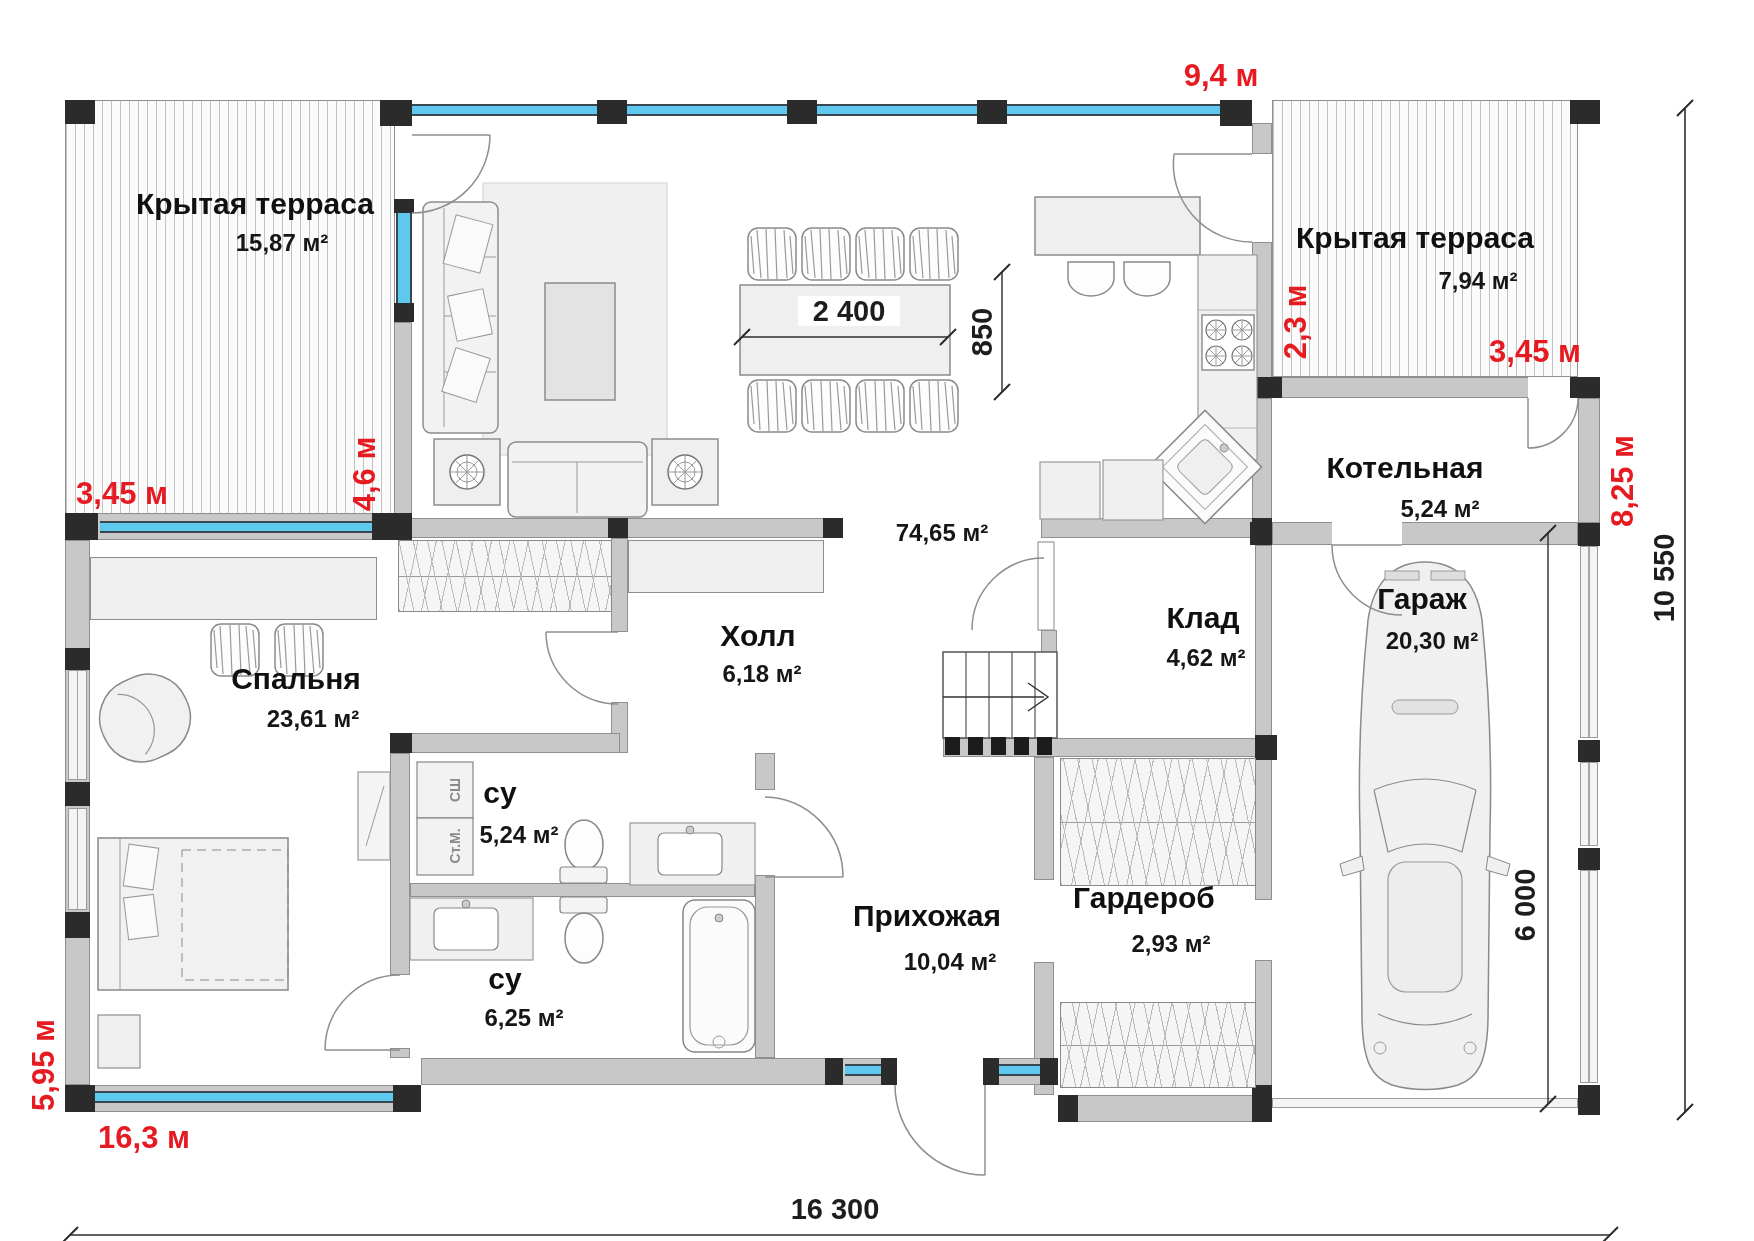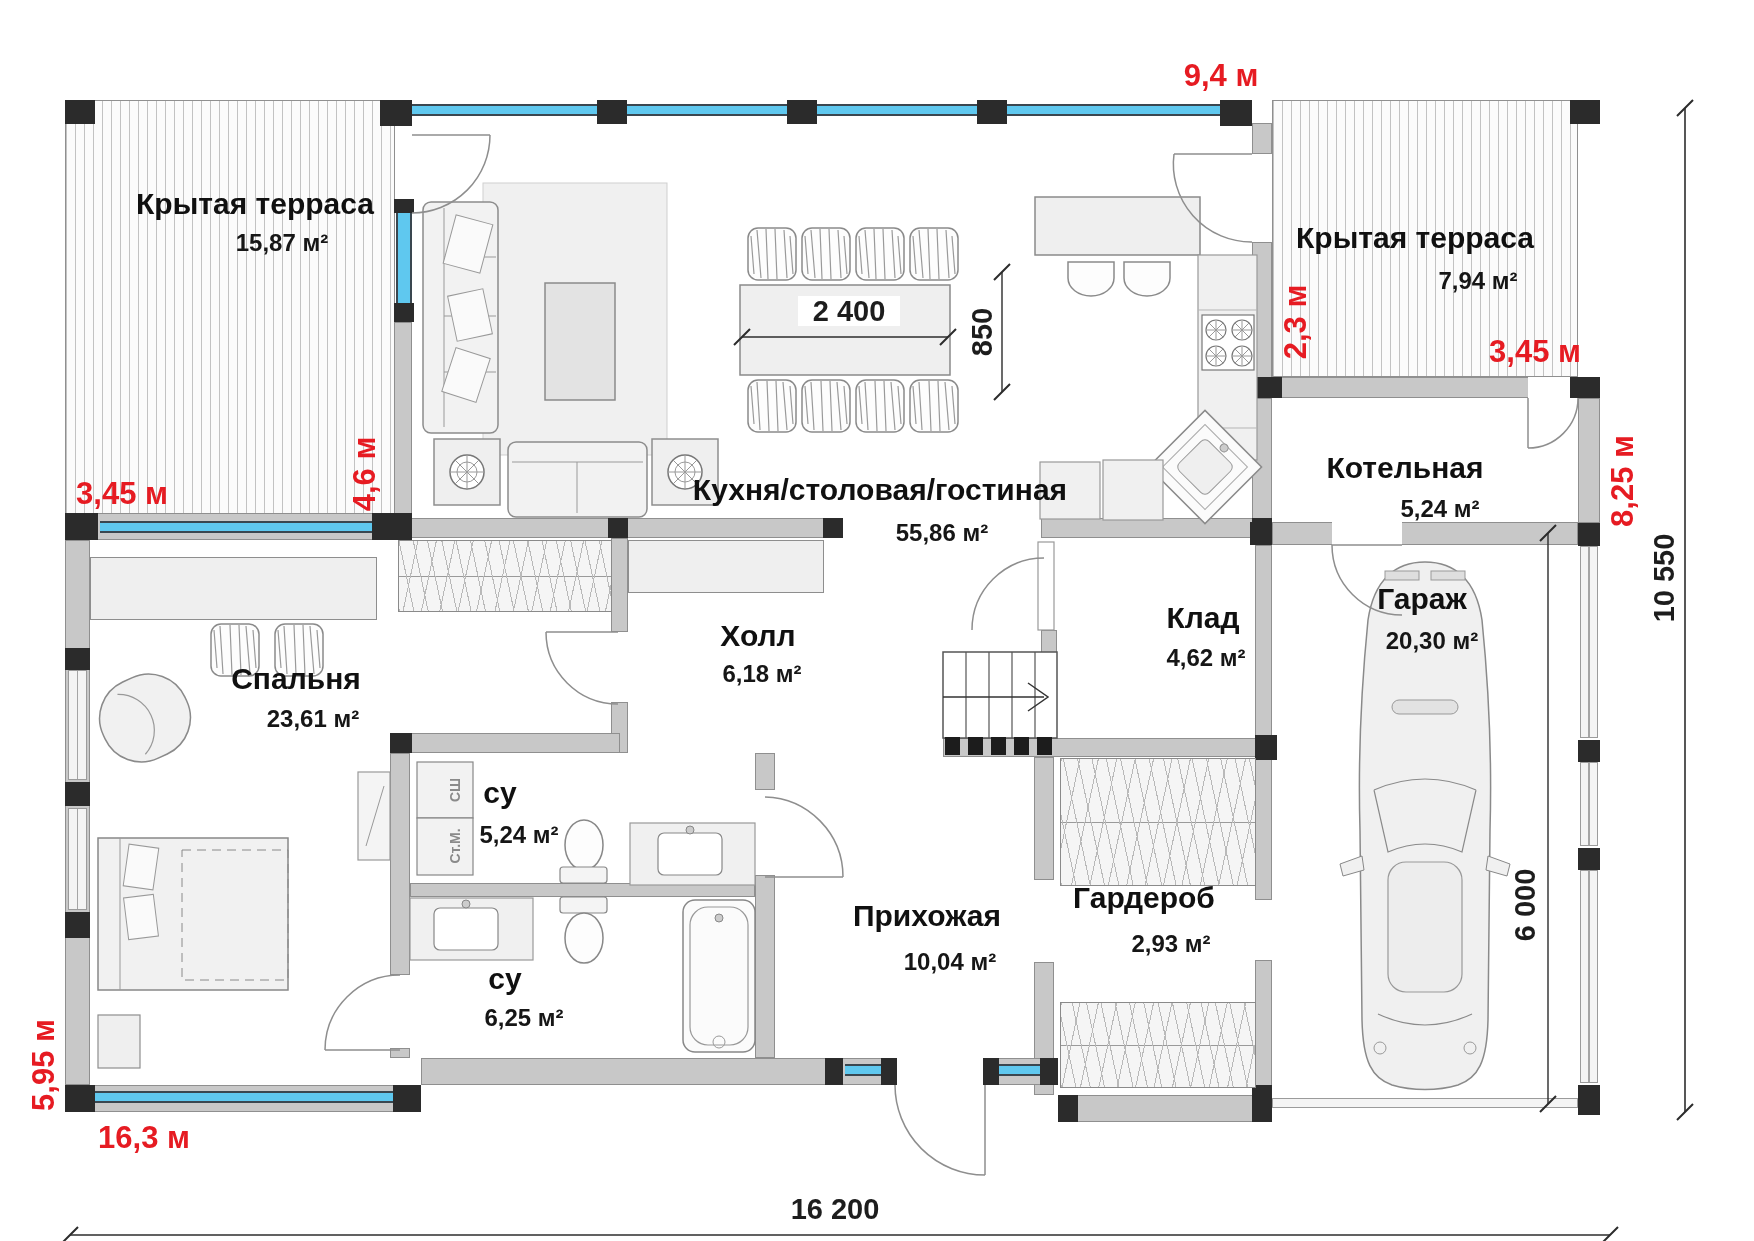--- a/index.html
+++ b/index.html
@@ -360,22 +360,21 @@
       <path d="M 994,280 L 1010,264 M 994,400 L 1010,384" stroke-width="2"></path>
     </g>
   </svg>
 
   <div class="lbl" style="left:95px;top:188px;width:320px;">Крытая терраса</div>
   <div class="area" style="left:182px;top:230px;width:200px;">15,87 м²</div>
 
   <div class="lbl" style="left:1255px;top:222px;width:320px;">Крытая терраса</div>
   <div class="area" style="left:1378px;top:268px;width:200px;">7,94 м²</div>
 
-  <div class="lbl" style="left:660px;top:474px;width:440px;">Кухня/столовая/гостиная</div>
-  <div class="area" style="left:842px;top:520px;width:200px;">55,86 м²</div>
+  <div class="area" style="left:842px;top:520px;width:200px;">74,65 м²</div>
 
   <div class="lbl" style="left:1285px;top:452px;width:240px;">Котельная</div>
   <div class="area" style="left:1340px;top:496px;width:200px;">5,24 м²</div>
 
   <div class="lbl" style="left:186px;top:663px;width:220px;">Спальня</div>
   <div class="area" style="left:213px;top:706px;width:200px;">23,61 м²</div>
 
   <div class="lbl" style="left:678px;top:620px;width:160px;">Холл</div>
   <div class="area" style="left:662px;top:661px;width:200px;">6,18 м²</div>
 
@@ -401,20 +400,20 @@
   <div class="red rot" style="left:1217px;top:305px;width:160px;height:34px;">2,3 м</div>
   <div class="red" style="left:1455px;top:336px;width:160px;">3,45 м</div>
   <div class="red rot" style="left:1544px;top:464px;width:160px;height:34px;">8,25 м</div>
   <div class="red" style="left:42px;top:478px;width:160px;">3,45 м</div>
   <div class="red rot" style="left:286px;top:457px;width:160px;height:34px;">4,6 м</div>
   <div class="red rot" style="left:-35px;top:1048px;width:160px;height:34px;">5,95 м</div>
   <div class="red" style="left:30px;top:1122px;width:160px;text-align:right;">16,3 м</div>
 
   <div class="blk whitebox" style="left:798px;top:296px;width:94px;">2 400</div>
   <div class="blk rot" style="left:904px;top:315px;width:160px;height:34px;">850</div>
-  <div class="blk" style="left:735px;top:1194px;width:200px;">16 200</div>
+  <div class="blk" style="left:735px;top:1194px;width:200px;">16 300</div>
   <div class="blk rot" style="left:1566px;top:561px;width:200px;height:34px;">10 550</div>
   <div class="blk rot" style="left:1427px;top:888px;width:200px;height:34px;">6 000</div>
 
   <div class="applbl" style="left:415px;top:782px;width:80px;">СШ</div>
   <div class="applbl" style="left:415px;top:838px;width:80px;">Ст.М.</div>
 
 </div>
 
 </body></html>

